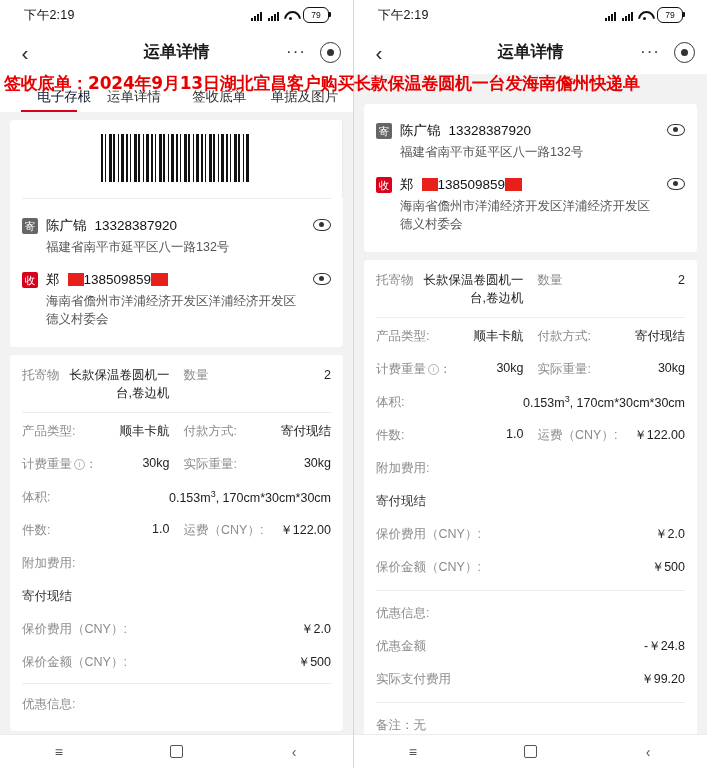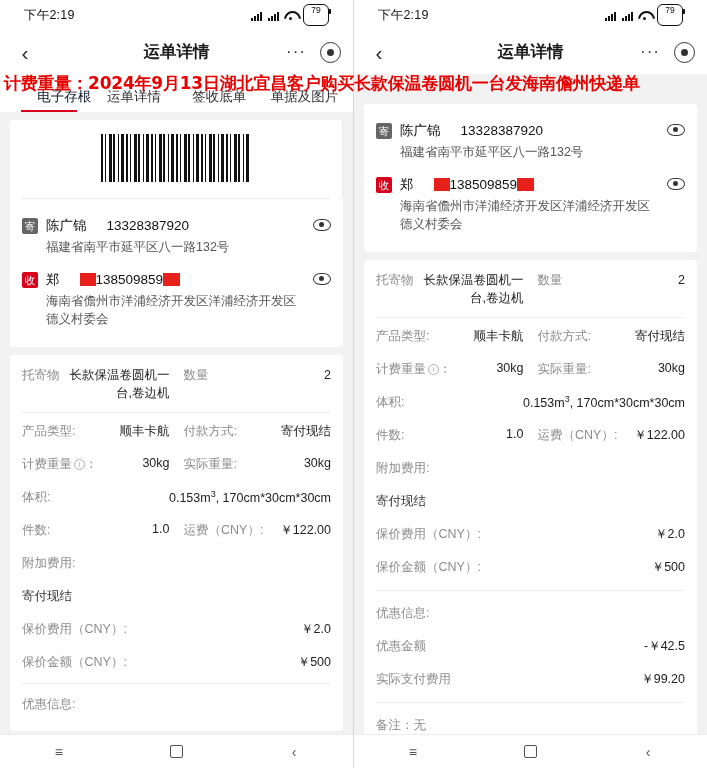--- a/index.html
+++ b/index.html
@@ -48,23 +48,23 @@
     width: 13px; height: 13px;
     border: 2px solid #111; border-radius: 50%;
     clip-path: polygon(0 0, 100% 0, 100% 48%, 0 48%);
   }
   .wifi::after {
     content: ""; position: absolute; left: 5px; top: 7px;
     width: 3px; height: 3px; background: #111; border-radius: 50%;
   }
   .batt {
     border: 1.4px solid #111; border-radius: 6px;
-    width: 26px; height: 22px;
+    width: 26px; height: 16px;
     font-size: 8.5px; color: #111;
-    display: flex; align-items: flex-start; justify-content: center;
+    display: flex; align-items: center; justify-content: center;
     position: relative;
   }
   .batt::after {
     content: ""; position: absolute; right: -3px; top: 4px;
     width: 2px; height: 5px; background: #111; border-radius: 0 1px 1px 0;
   }
 
   
   .navbar {
     height: 44px;
@@ -193,21 +193,21 @@
   .addr-row { display: flex; align-items: flex-start; padding: 7px 0; }
   .badge {
     width: 16px; height: 16px; line-height: 16px;
     font-size: 10.5px; color: #fff; text-align: center;
     border-radius: 2px; flex: 0 0 auto; margin-top: 2px;
   }
   .badge.send { background: #666; }
   .badge.recv { background: #d9001b; }
   .addr-main { flex: 1; padding: 0 8px; }
   .addr-name { font-size: 13.5px; color: #111; }
-  .addr-name .name { margin-right: 20px; }
+  .addr-name .name { margin-right: 8px; }
   .addr-detail { font-size: 12.5px; color: #555; line-height: 1.45; margin-top: 3px; }
   .mask {
     display: inline-block;
     width: 16px; height: 13px;
     background: #e8201b;
     vertical-align: -2px;
   }
   .mask.wide { width: 17px; }
   .eye {
     width: 18px; height: 12px; flex: 0 0 auto; margin-top: 3px;
@@ -578,21 +578,21 @@
             <span class="val">￥500</span>
           </div>
 
           <div class="divider" style="margin:6px 0;"></div>
 
           <div class="row">
             <span class="lbl">优惠信息:</span>
           </div>
           <div class="row">
             <span class="lbl">优惠金额</span>
-            <span class="val">-￥42.5</span>
+            <span class="val">-￥24.8</span>
           </div>
           <div class="row">
             <span class="lbl">实际支付费用</span>
             <span class="val">￥99.20</span>
           </div>
 
           <div class="divider" style="margin:6px 0;"></div>
 
           <div class="row">
             <span class="lbl">备注：无</span>
@@ -609,14 +609,14 @@
         </span>
       <span class="wrap">
           <span class="sq"></span>
         </span>
       <span class="wrap">
           <span class="b">‹</span>
         </span>
     </div>
   </div>
 
-  <div class="annotation">计费重量：2024年9月13日湖北宜昌客户购买长款保温卷圆机一台发海南儋州快递单</div>
+  <div class="annotation">签收底单：2024年9月13日湖北宜昌客户购买长款保温卷圆机一台发海南儋州快递单</div>
 </div>
 
 </body></html>

